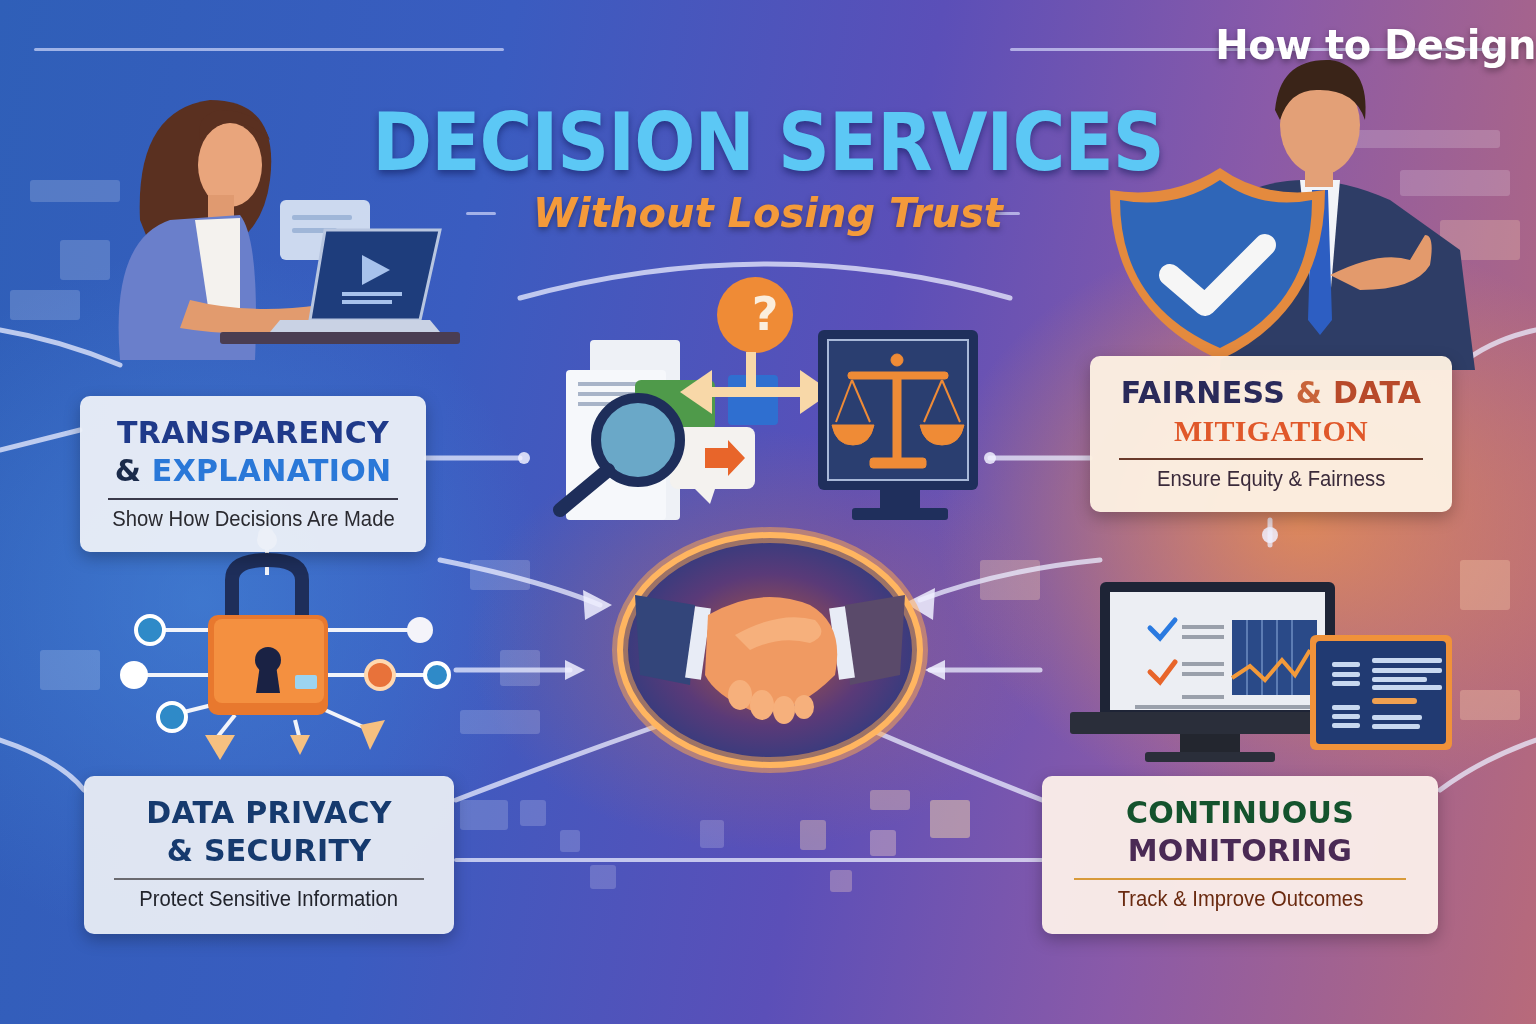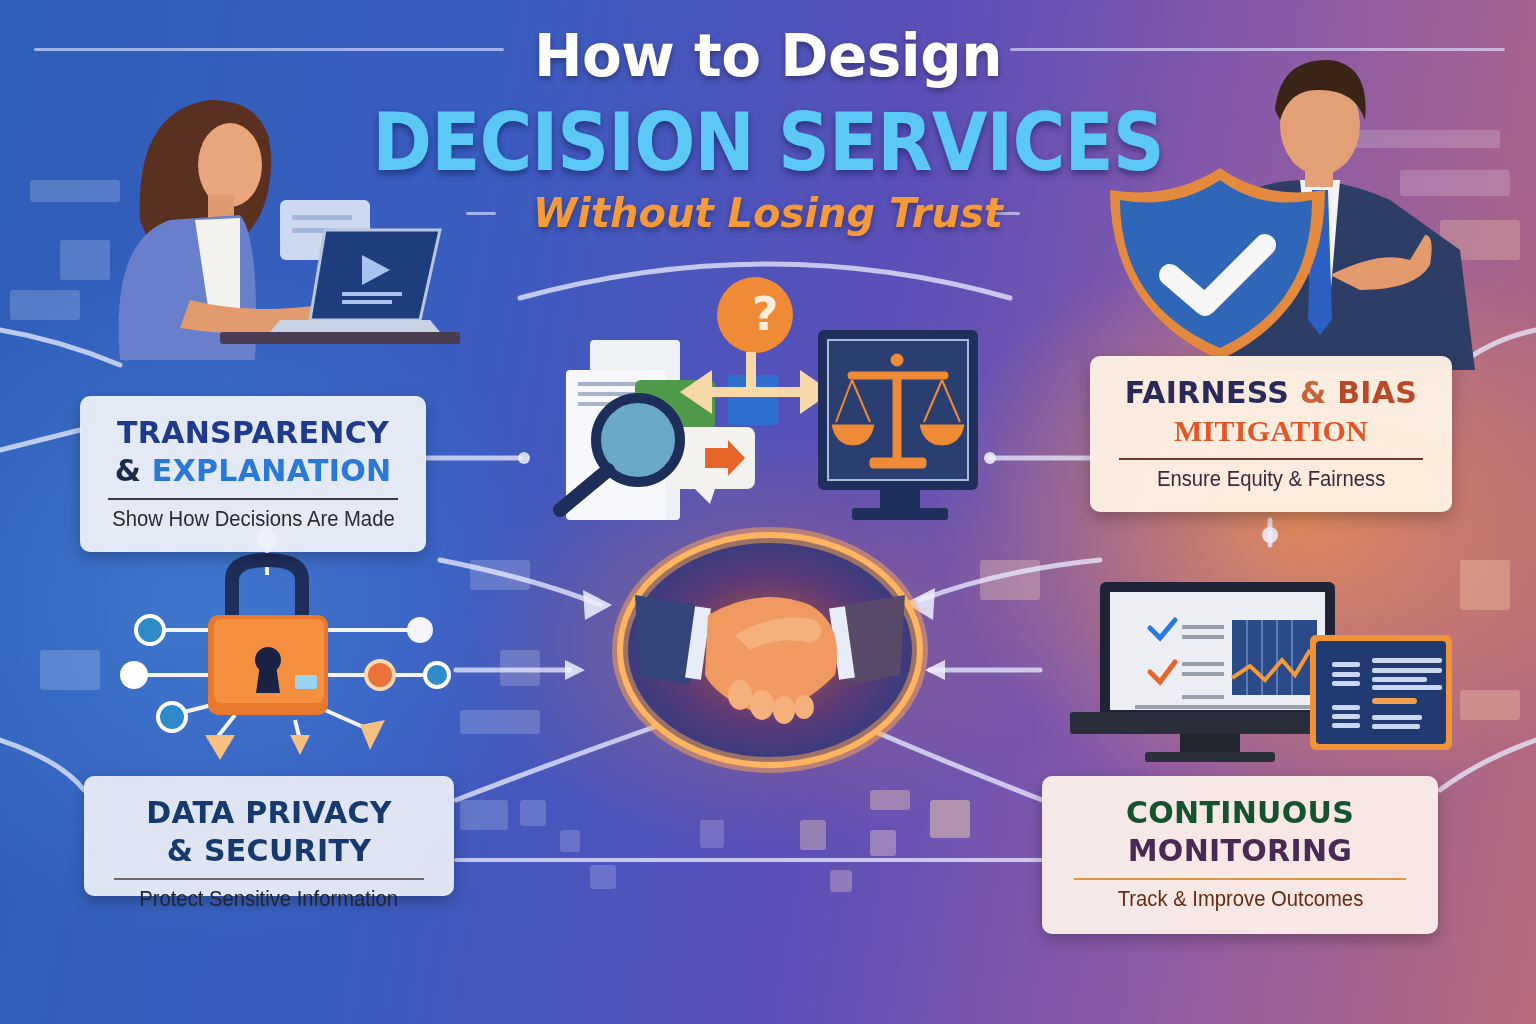--- a/index.html
+++ b/index.html
@@ -9,40 +9,40 @@
     background:
       radial-gradient(ellipse 520px 420px at 1300px 520px, rgba(245,150,70,0.75), rgba(245,150,70,0) 70%),
       radial-gradient(ellipse 420px 300px at 760px 640px, rgba(235,120,60,0.35), rgba(235,120,60,0) 70%),
       radial-gradient(ellipse 500px 500px at 200px 600px, rgba(70,140,220,0.55), rgba(70,140,220,0) 70%),
       linear-gradient(100deg, #2f5fb8 0%, #3a5cc0 30%, #5b4fb8 55%, #8a5aa8 75%, #b86a7a 100%);
   }
   .layer { position: absolute; left: 0; top: 0; width: 1536px; height: 1024px; }
   .pix { position: absolute; border-radius: 3px; background: rgba(255,255,255,0.18); }
 
   
-  .title-1 { position: absolute; left: 0; width: 1536px; top: 22px; text-align: center;
-    font-family: "DejaVu Sans", sans-serif; font-weight: bold; font-size: 58px; color: #ffffff;
+  .title-1 { position: absolute; left: 0; width: 1536px; top: 22px; text-align: right;
+    font-family: "DejaVu Sans", sans-serif; font-weight: bold; font-size: 40px; color: #ffffff;
     text-shadow: 0 3px 6px rgba(0,0,0,0.35); letter-spacing: -0.5px; }
   .title-2 { position: absolute; left: 0; width: 1536px; top: 96px; text-align: center;
     font-family: "DejaVu Sans", sans-serif; font-weight: bold; font-size: 80px; color: #5cc8f5;
     text-shadow: 0 4px 8px rgba(10,20,80,0.5); letter-spacing: -1px; transform: scaleX(0.9); }
   .title-3 { position: absolute; left: 0; width: 1536px; top: 190px; text-align: center;
     font-family: "DejaVu Sans", sans-serif; font-weight: bold; font-style: italic; font-size: 40px; color: #f49a3a;
     text-shadow: 0 3px 6px rgba(0,0,0,0.35); }
   .rule { position: absolute; height: 3px; background: rgba(220,225,255,0.65); border-radius: 2px; }
 
   
   .card { position: absolute; border-radius: 10px; box-shadow: 0 6px 16px rgba(0,0,0,0.25); text-align: center; }
   .card .heading { font-weight: bold; font-size: 30px; line-height: 38px; letter-spacing: 0.3px; }
   .card .divider { height: 2px; margin: 8px auto 6px; width: 84%; }
   .card .sub { font-family: "Liberation Sans", sans-serif; font-size: 22px; transform: scaleX(0.92); display: inline-block; }
 
   .card-tr { left: 80px; top: 356px; width: 346px; height: 156px; background: rgba(236,240,248,0.95); margin-top: 40px; }
   .card-fb { left: 1090px; top: 356px; width: 362px; height: 156px; background: rgba(252,240,225,0.97); }
-  .card-dp { left: 84px; top: 776px; width: 370px; height: 120px; background: rgba(232,236,244,0.95); }
+  .card-dp { left: 84px; top: 776px; width: 370px; height: 158px; background: rgba(232,236,244,0.95); }
   .card-cm { left: 1042px; top: 776px; width: 396px; height: 158px; background: rgba(250,236,232,0.97); }
 
   .svgfig { position: absolute; }
 </style>
 </head>
 <body>
 
 <div class="canvas">
 
   <div class="layer">
@@ -307,21 +307,21 @@
       <span style="color:#2a78d8;">EXPLANATION</span>
     </div>
     <div class="divider" style="background:#3a3a4a;"></div>
     <span class="sub" style="color:#2a2a30;">Show How Decisions Are Made</span>
   </div>
 
   <div class="card card-fb">
     <div class="heading" style="margin-top:18px;">
       <span style="color:#2a2a5a;">FAIRNESS</span>
       <span style="color:#c8643a;">&amp;</span>
-      <span style="color:#b84a2a;">BIAS</span>
+      <span style="color:#b84a2a;">DATA</span>
     </div>
     <div class="heading" style="color:#e0582a;font-family:Liberation Serif, serif;">MITIGATION</div>
     <div class="divider" style="background:#6a3a2a;"></div>
     <span class="sub" style="color:#3a2a3a;">Ensure Equity &amp; Fairness</span>
   </div>
 
   <div class="card card-dp">
     <div class="heading" style="margin-top:18px;color:#163a6e;">DATA PRIVACY</div>
     <div class="heading" style="color:#163a6e;">&amp; SECURITY</div>
     <div class="divider" style="background:#6a6a70;"></div>

